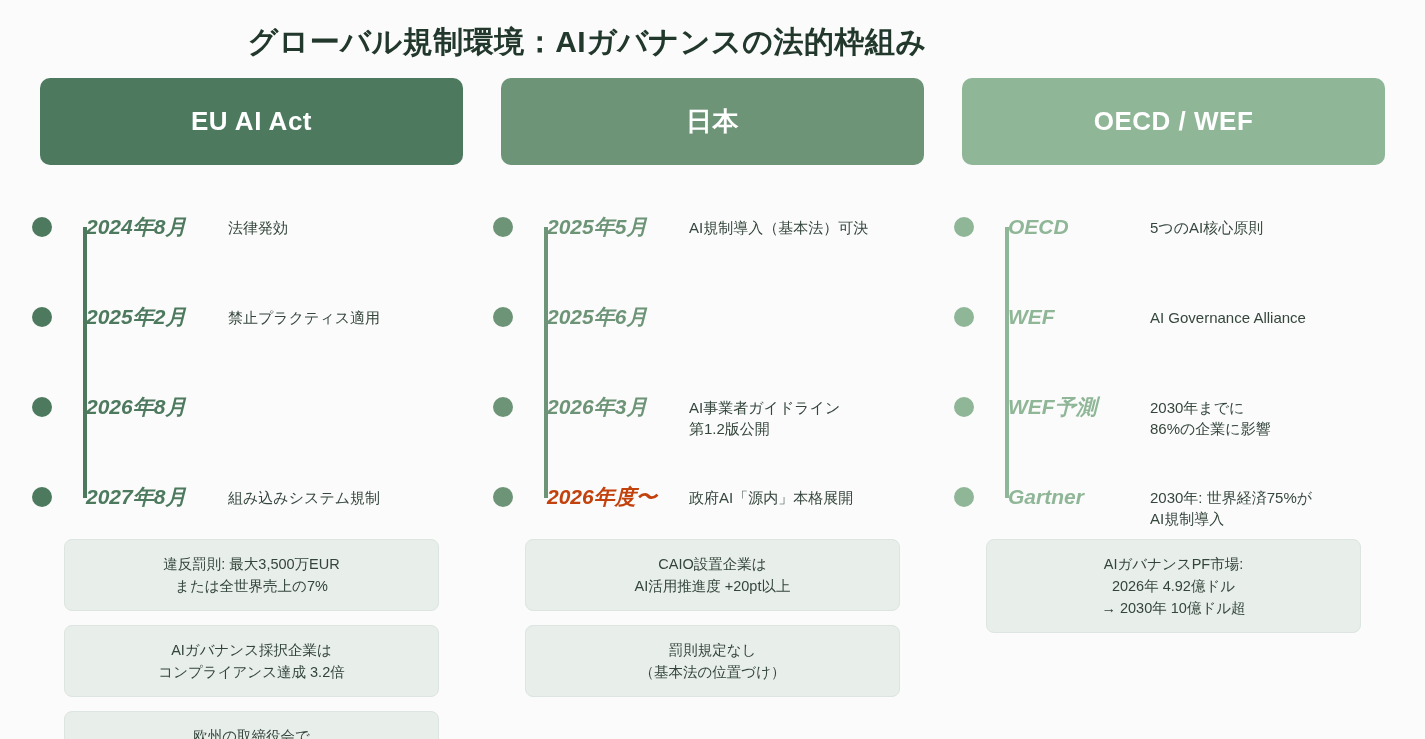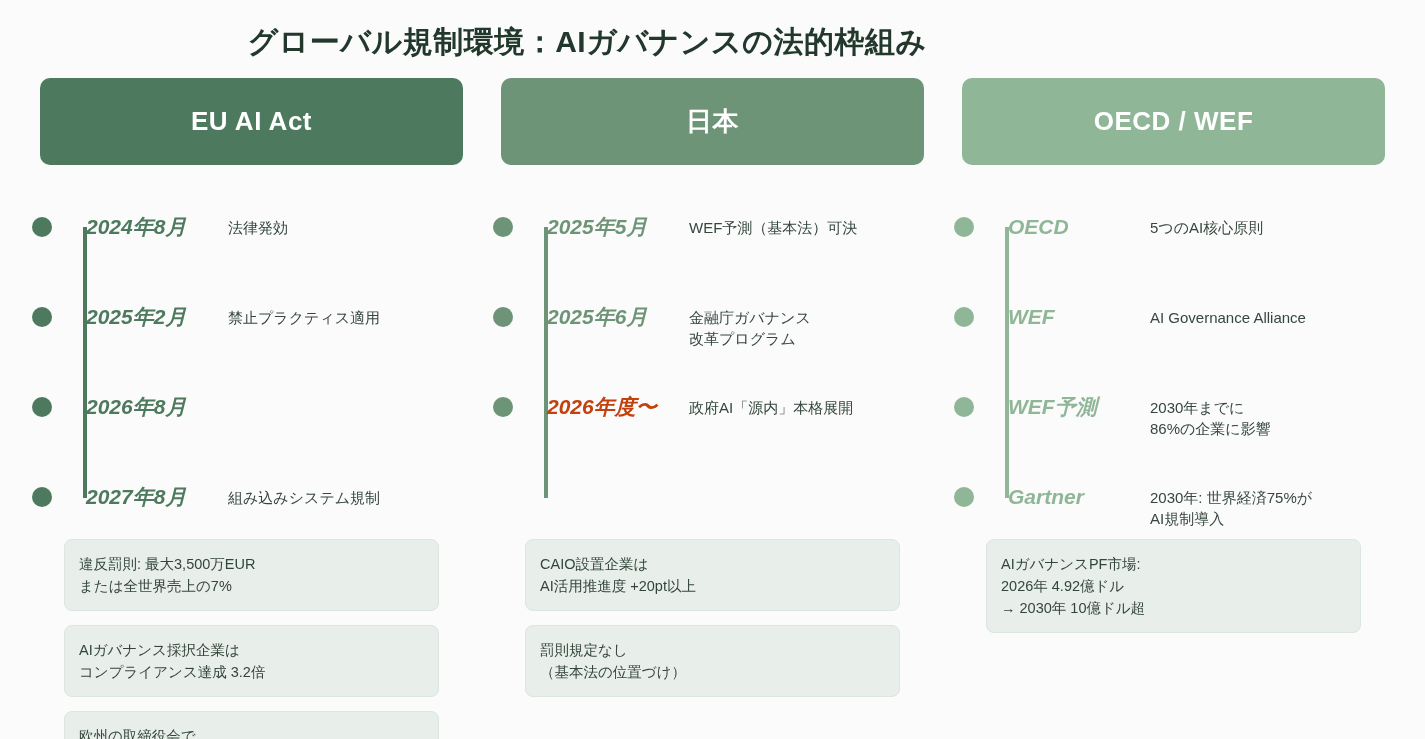--- a/index.html
+++ b/index.html
@@ -104,21 +104,21 @@
     padding-right: 24px;
     display: flex;
     flex-direction: column;
     gap: 14px;
   }
   .card {
     background: #e8eeea;
     border: 1px solid #dde5e0;
     border-radius: 8px;
     padding: 13px 14px;
-    text-align: left;
+    text-align: center;
     font-size: 14.5px;
     line-height: 22px;
     color: #33453b;
     white-space: pre-line;
   }
 </style>
 </head>
 <body style="background: rgb(250, 251, 250);">
 
 <div class="page">
@@ -159,27 +159,31 @@
 AIガバナンス原則採択: 18%</div>
         </div>
       </div>
       <div class="column">
         <div class="col-header" style="background: rgb(110, 148, 120);">日本</div>
         <div class="timeline">
           <div class="axis" style="background: rgb(110, 148, 120);"></div>
           <div class="tl-item">
             <div class="tl-dot" style="background: rgb(110, 148, 120);"></div>
             <div class="tl-date" style="color: rgb(110, 148, 120);">2025年5月</div>
-            <div class="tl-desc">WEF予測（基本法）可決</div>
+            <div class="tl-desc">AI規制導入（基本法）可決</div>
           </div>
           <div class="tl-item">
             <div class="tl-dot" style="background: rgb(110, 148, 120);"></div>
             <div class="tl-date" style="color: rgb(110, 148, 120);">2025年6月</div>
-            <div class="tl-desc">金融庁ガバナンス
-改革プログラム</div>
+          </div>
+          <div class="tl-item">
+            <div class="tl-dot" style="background: rgb(110, 148, 120);"></div>
+            <div class="tl-date" style="color: rgb(110, 148, 120);">2026年3月</div>
+            <div class="tl-desc">AI事業者ガイドライン
+第1.2版公開</div>
           </div>
           <div class="tl-item">
             <div class="tl-dot" style="background: rgb(110, 148, 120);"></div>
             <div class="tl-date" style="color: #c2410c;">2026年度〜</div>
             <div class="tl-desc">政府AI「源内」本格展開</div>
           </div>
         </div>
         <div class="cards">
           <div class="card">CAIO設置企業は
 AI活用推進度 +20pt以上</div>

